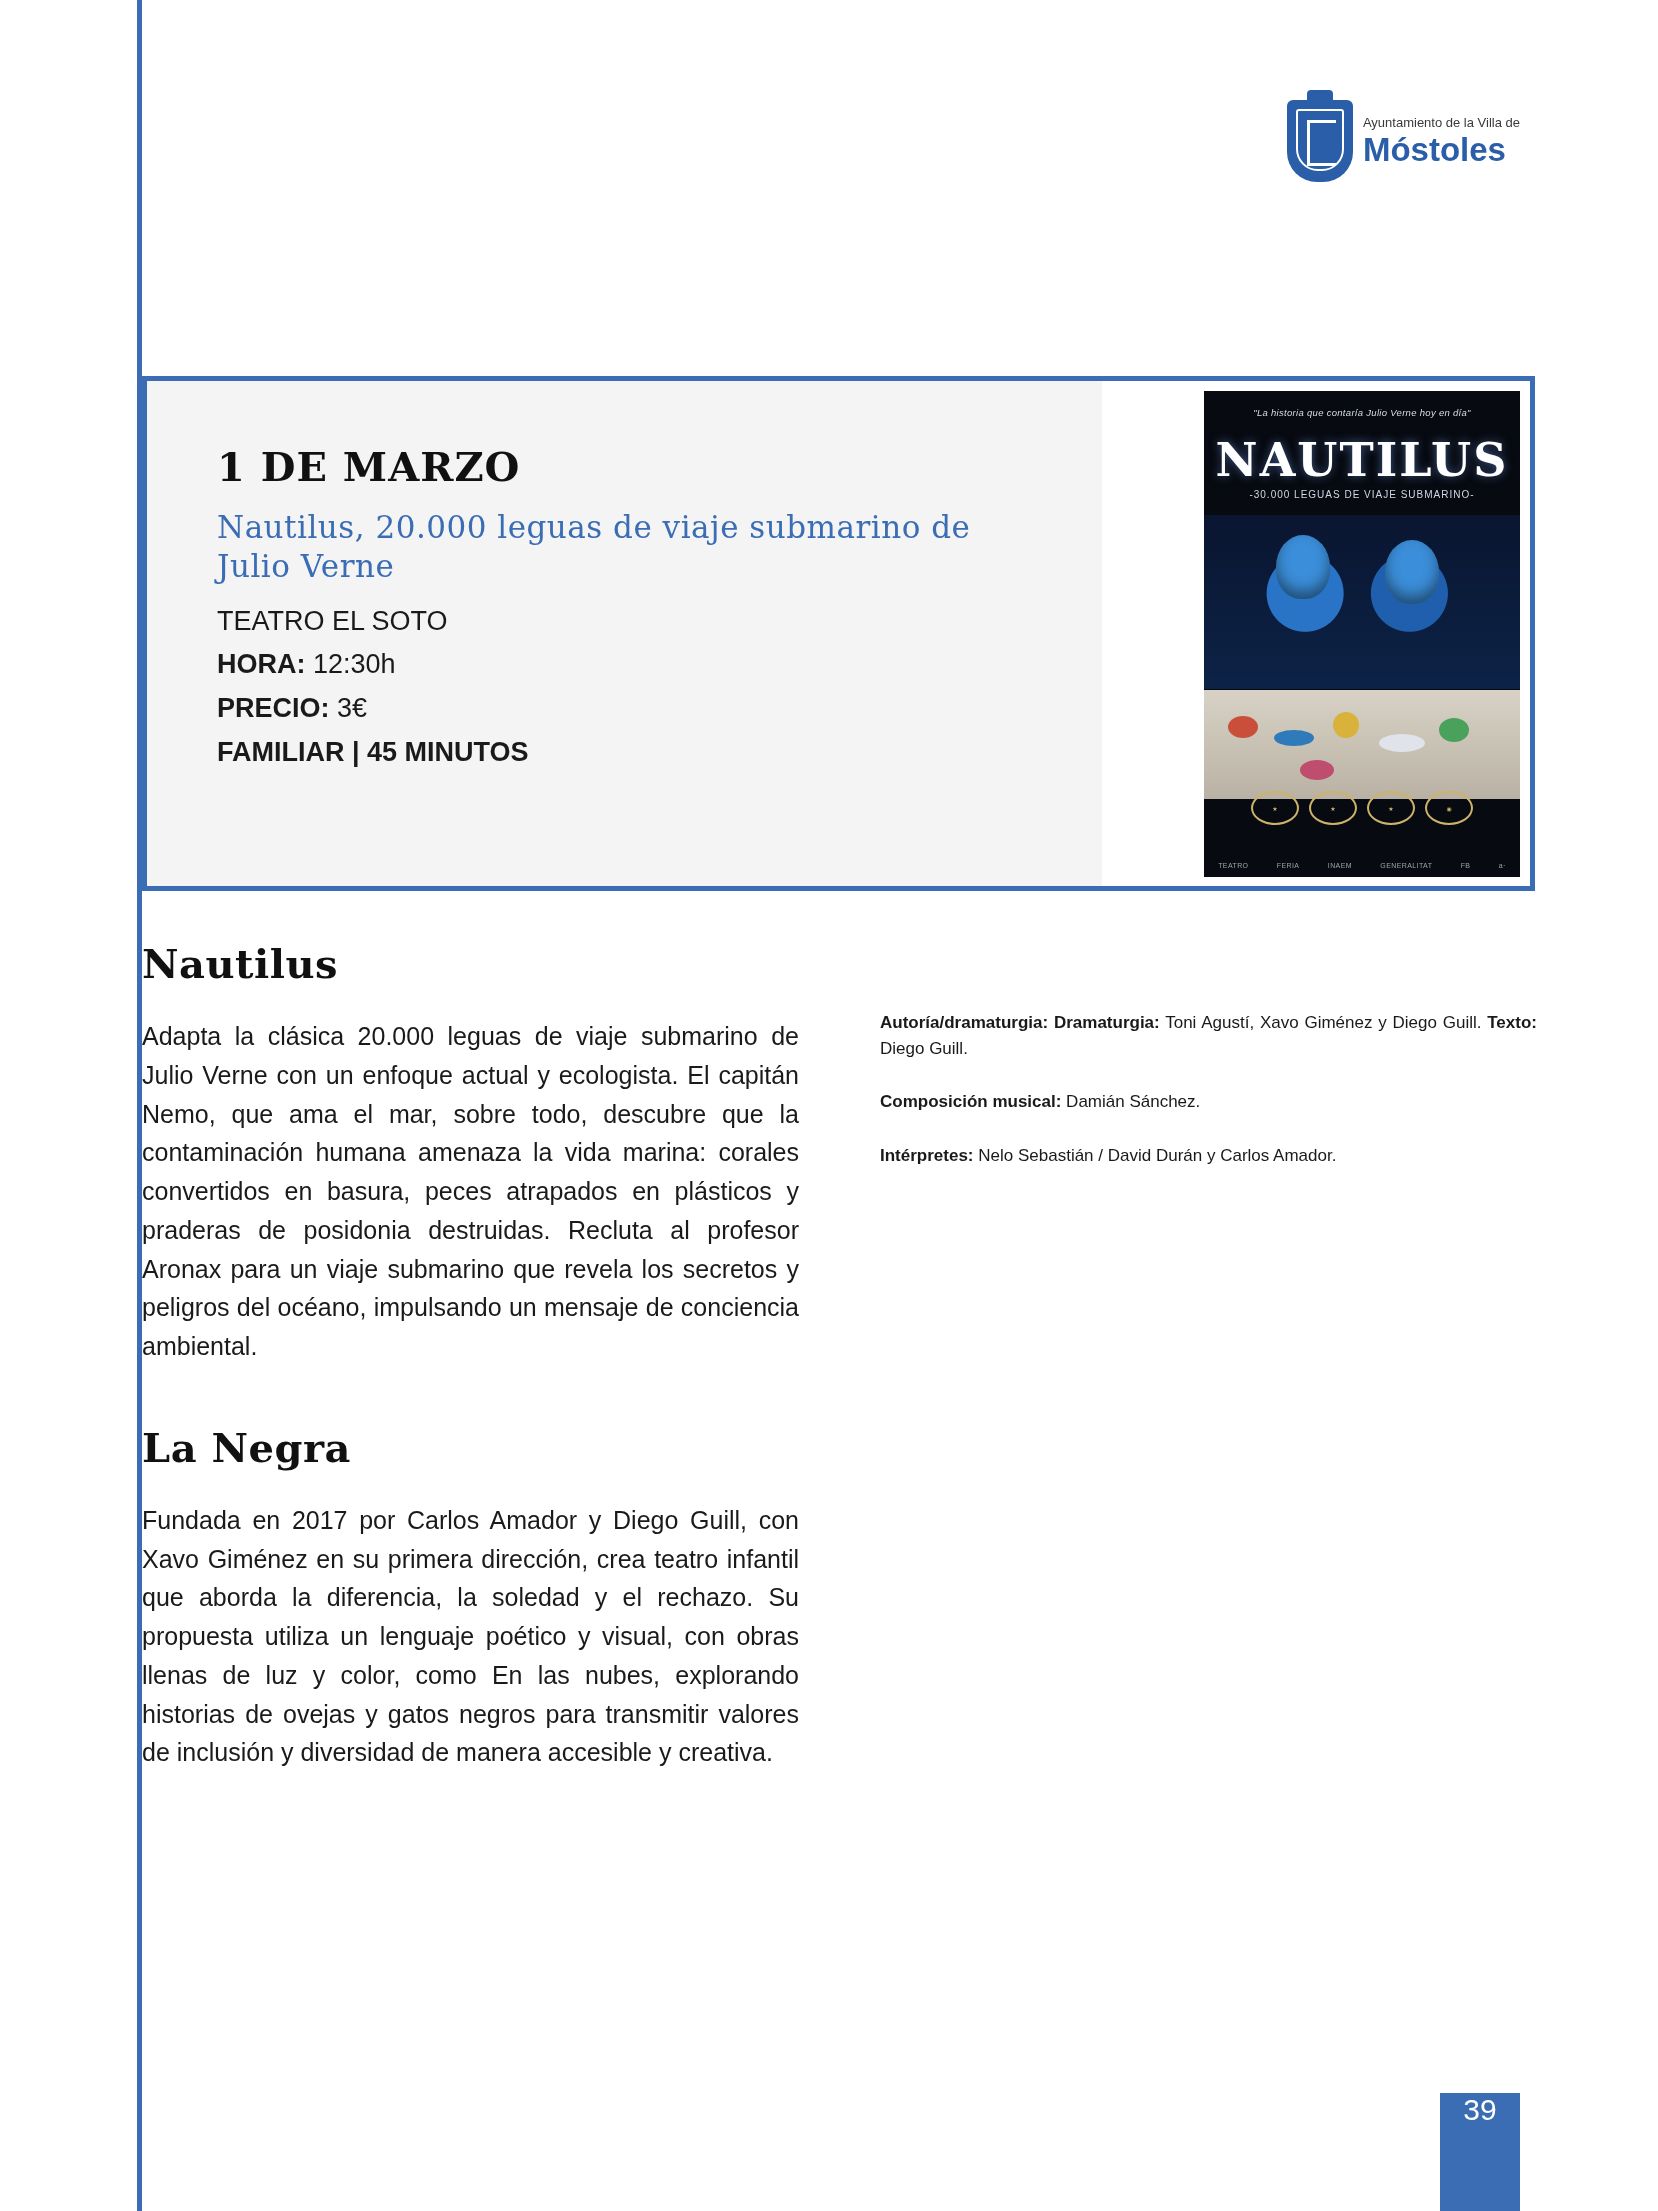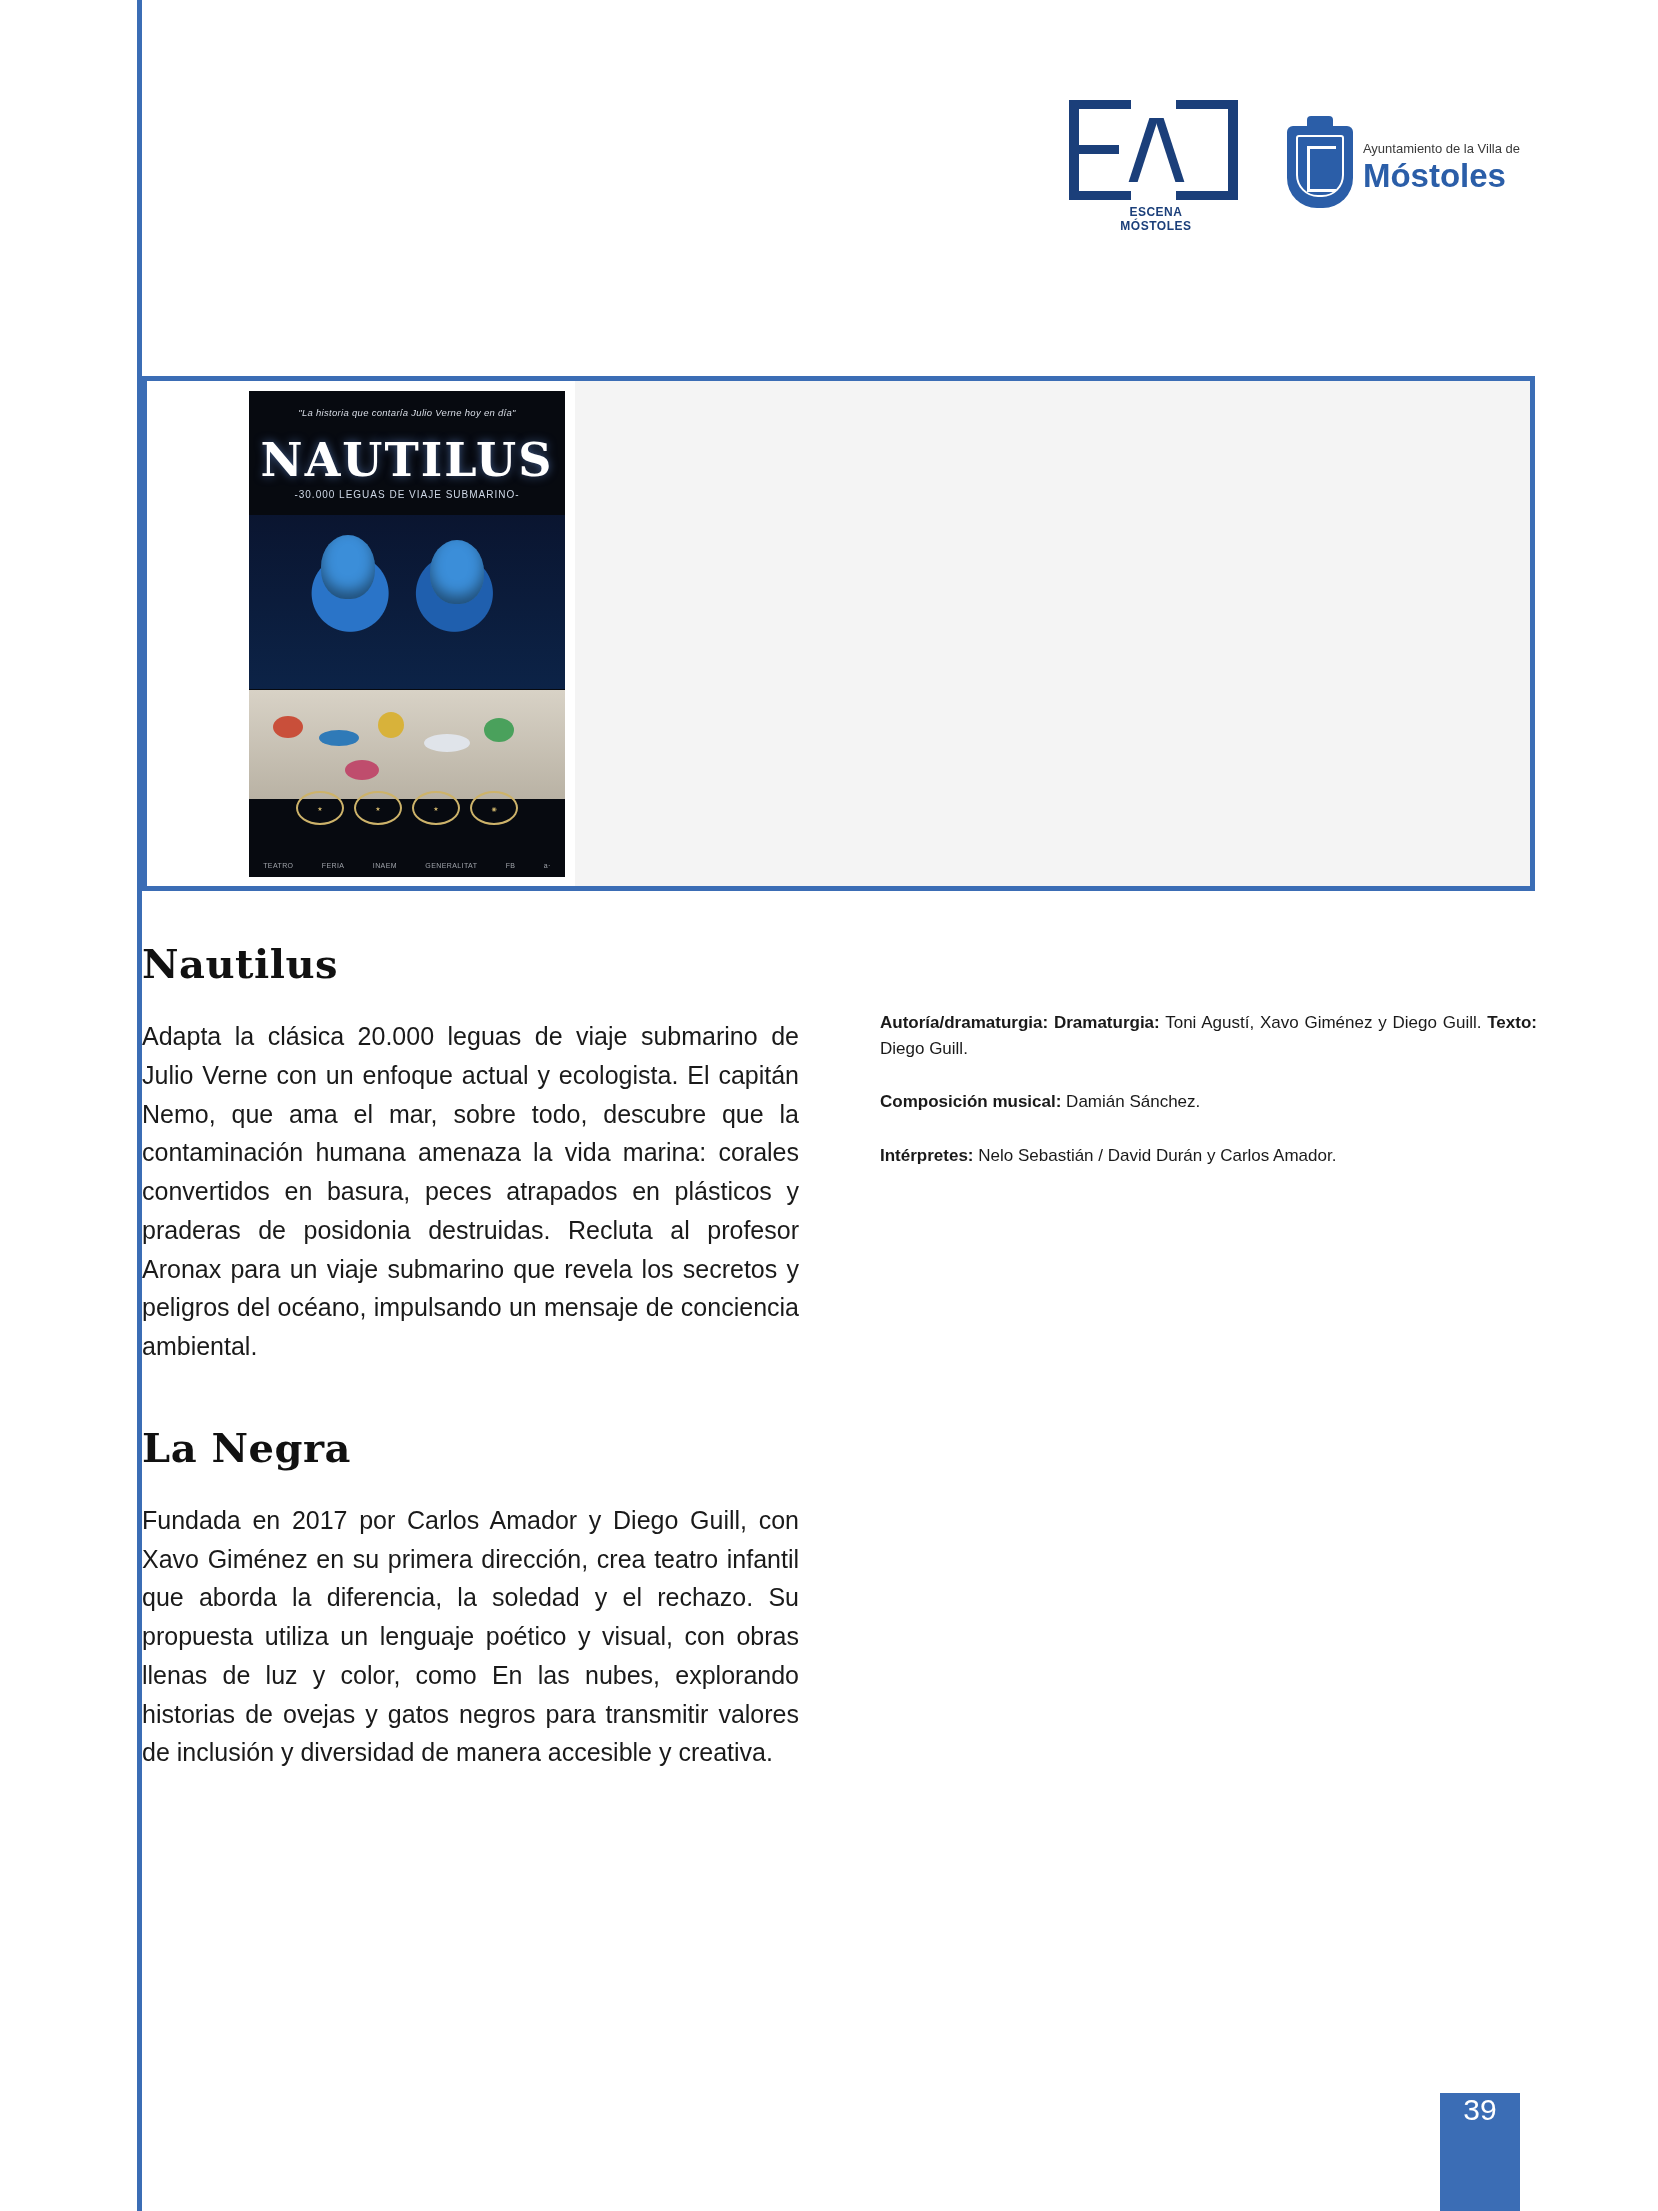--- a/index.html
+++ b/index.html
@@ -318,52 +318,49 @@
     box-sizing: border-box;
   }
 </style>
 </head>
 <body>
 
 <div class="left-rule"></div>
 
 <div class="header">
 
-  <div class="logo-em">
-    <div class="logo-em-mark">
-      <div class="bar" style="left:0;top:0;width:10px;height:100px;"></div>
-      <div class="bar" style="left:0;top:0;width:62px;height:9px;"></div>
-      <div class="bar" style="left:0;top:45px;width:50px;height:9px;"></div>
-      <div class="bar" style="left:0;top:91px;width:62px;height:9px;"></div>
-      <div class="bar" style="left:107px;top:0;width:62px;height:9px;"></div>
-      <div class="bar" style="left:159px;top:0;width:10px;height:100px;"></div>
-      <div class="bar" style="left:107px;top:91px;width:62px;height:9px;"></div>
-      <div class="bar" style="left:70px;top:18px;width:9px;height:64px;transform:skewX(-18deg);"></div>
-      <div class="bar" style="left:96px;top:18px;width:9px;height:64px;transform:skewX(18deg);"></div>
-    </div>
-    <div class="logo-em-text">
-      <div>ESCENA</div>
-      <div>MÓSTOLES</div>
-    </div>
-  </div>
 
   <div class="logo-most">
     <div class="shield">
       <div class="shield-inner"></div>
     </div>
     <div>
       <div class="most-txt-small">Ayuntamiento de la Villa de</div>
       <div class="most-txt-big">Móstoles</div>
     </div>
   </div>
 
 </div>
 
 <div class="card">
 
+  <div class="card-left">
+    <div class="card-date">1 DE MARZO</div>
+    <div class="card-title">Nautilus, 20.000 leguas de viaje submarino de Julio Verne</div>
+    <div class="card-line">TEATRO EL SOTO</div>
+    <div class="card-line">
+      <b>HORA:</b>
+      <span>12:30h</span>
+    </div>
+    <div class="card-line">
+      <b>PRECIO:</b>
+      <span>3€</span>
+    </div>
+    <div class="card-line bold">FAMILIAR | 45 MINUTOS</div>
+  </div>
 
   <div class="card-right">
     <div class="poster">
       <div class="poster-tag">"La historia que contaría Julio Verne hoy en día"</div>
       <div class="poster-title">NAUTILUS</div>
       <div class="poster-sub">-30.000 LEGUAS DE VIAJE SUBMARINO-</div>
       <div class="poster-scene"></div>
       <div class="poster-face a"></div>
       <div class="poster-face b"></div>
       <div class="poster-table">

